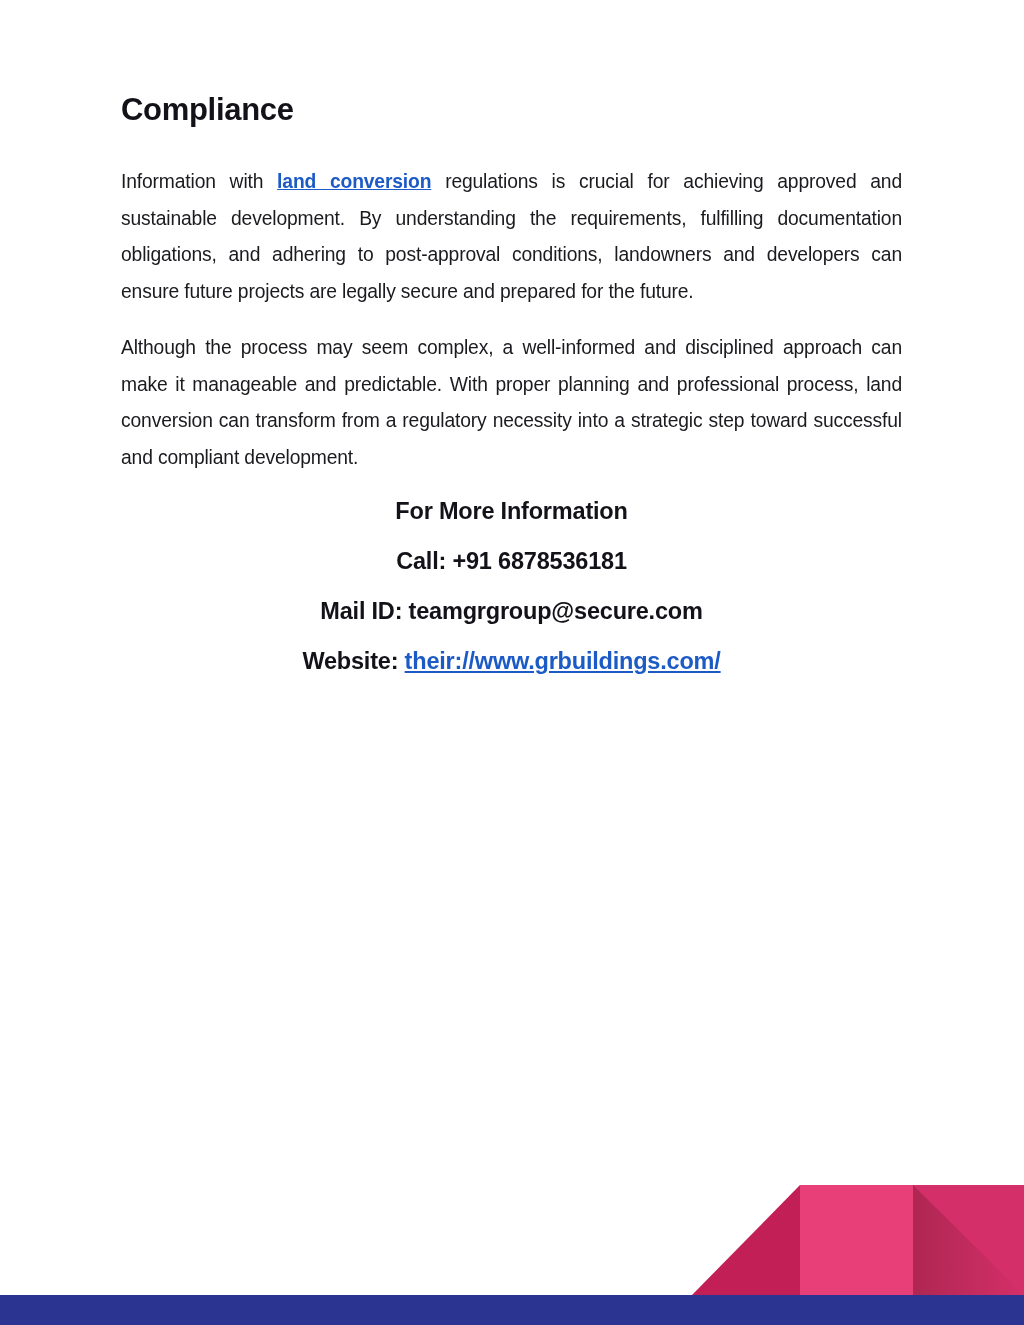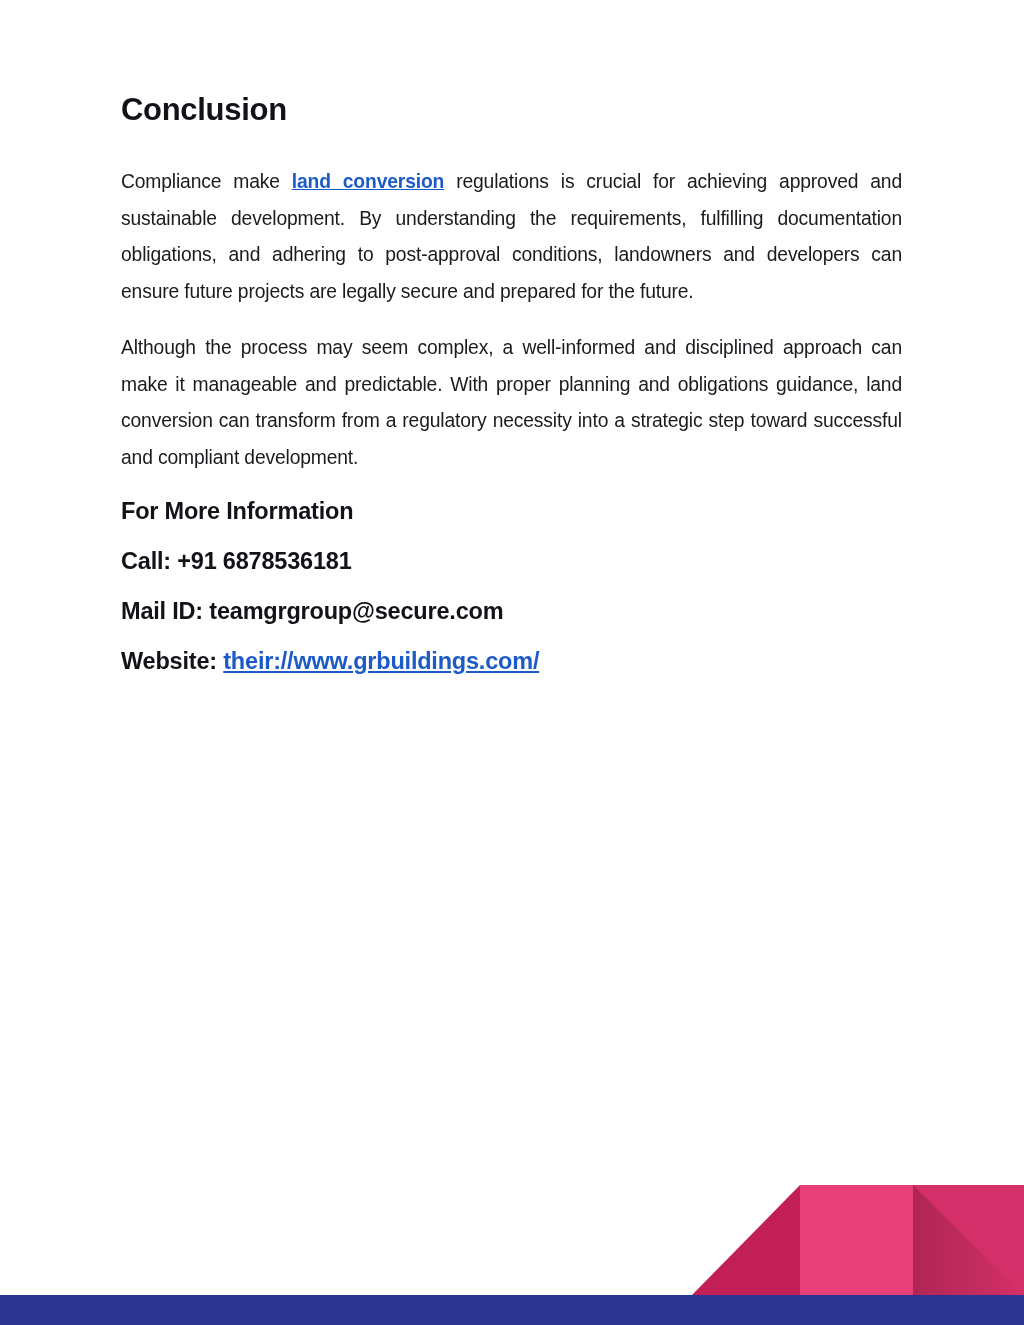--- a/index.html
+++ b/index.html
@@ -13,35 +13,35 @@
     margin: 0; font-size: 31px; font-weight: bold; color: #121218;
     letter-spacing: -0.3px; line-height: 44px;
   }
   .para {
     margin: 0; font-size: 19.3px; line-height: 36.5px; text-align: justify;
     color: #1a1a1f; letter-spacing: -0.15px;
   }
   .p1 { margin-top: 32px; }
   .p2 { margin-top: 20px; }
   a.link { color: #1c5bc6; font-weight: bold; text-decoration: underline; }
-  .info { font-size: 23.5px; font-weight: bold; color: #121218; margin: 0; line-height: 32px; letter-spacing: -0.2px; }
+  .info { font-size: 23.5px; font-weight: bold; color: #121218; margin: 0; line-height: 32px; letter-spacing: -0.2px; text-align: center; }
   .info1 { margin-top: 19px; }
   .info + .info { margin-top: 18px; }
   .info a { color: #1c5bc6; text-decoration: underline; }
   .deco { position: absolute; left: 0; top: 0; width: 1024px; height: 1325px; pointer-events: none; }
 </style>
 </head>
 <body>
 
 <div class="content">
-  <h1>Conclusion</h1>
+  <h1>Compliance</h1>
 
-  <p class="para p1"><span>Compliance make </span><a class="link">land conversion</a><span> regulations is crucial for achieving approved and sustainable development. By understanding the requirements, fulfilling documentation obligations, and adhering to post-approval conditions, landowners and developers can ensure future projects are legally secure and prepared for the future.</span></p>
+  <p class="para p1"><span>Information with </span><a class="link">land conversion</a><span> regulations is crucial for achieving approved and sustainable development. By understanding the requirements, fulfilling documentation obligations, and adhering to post-approval conditions, landowners and developers can ensure future projects are legally secure and prepared for the future.</span></p>
 
-  <p class="para p2">Although the process may seem complex, a well-informed and disciplined approach can make it manageable and predictable. With proper planning and obligations guidance, land conversion can transform from a regulatory necessity into a strategic step toward successful and compliant development.</p>
+  <p class="para p2">Although the process may seem complex, a well-informed and disciplined approach can make it manageable and predictable. With proper planning and professional process, land conversion can transform from a regulatory necessity into a strategic step toward successful and compliant development.</p>
 
   <p class="info info1">For More Information</p>
   <p class="info">Call: +91 6878536181</p>
   <p class="info">Mail ID: teamgrgroup@secure.com</p>
   <p class="info"><span>Website: </span><a>their://www.grbuildings.com/</a></p>
 </div>
 
 <svg class="deco" viewBox="0 0 1024 1325" width="1024" height="1325">
   <defs>
     <linearGradient id="shade" x1="0" y1="0" x2="1" y2="0">

